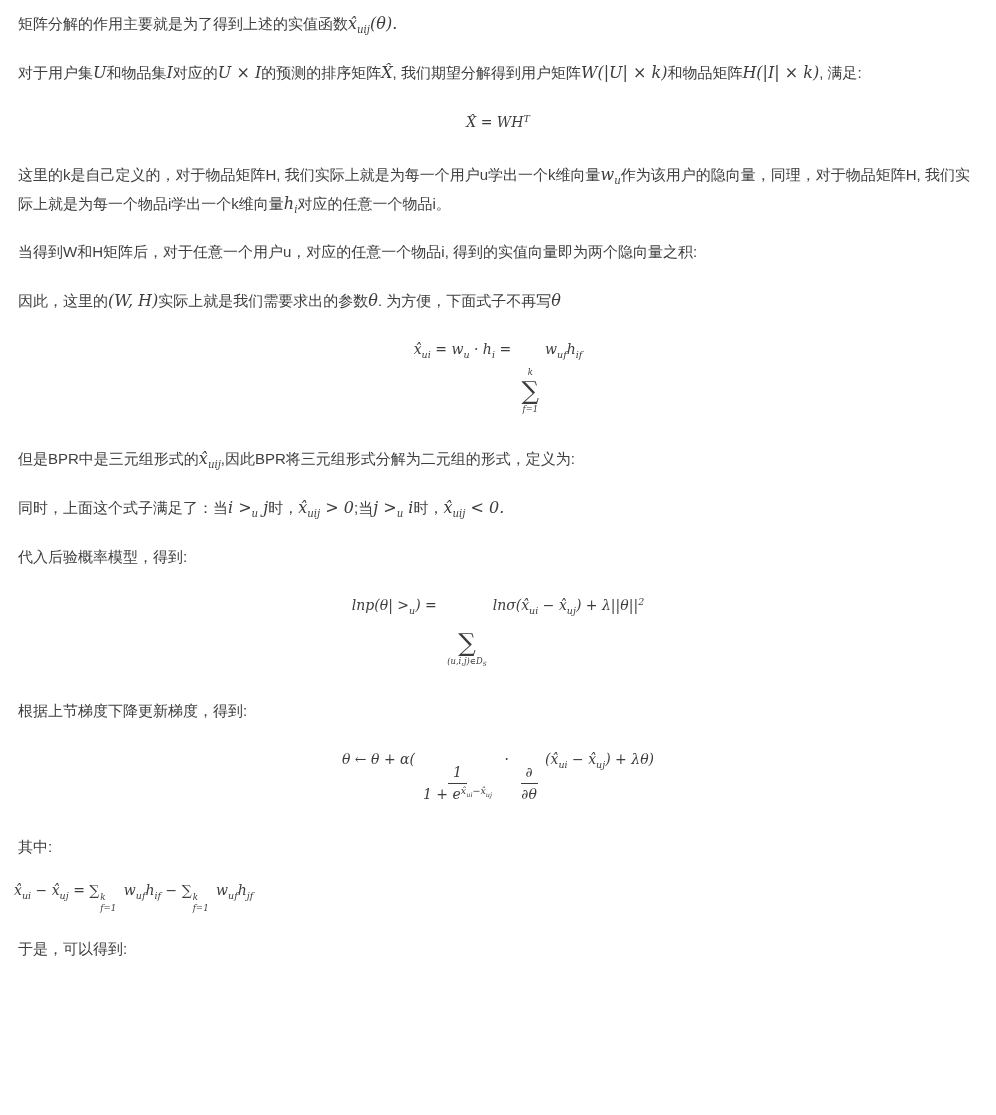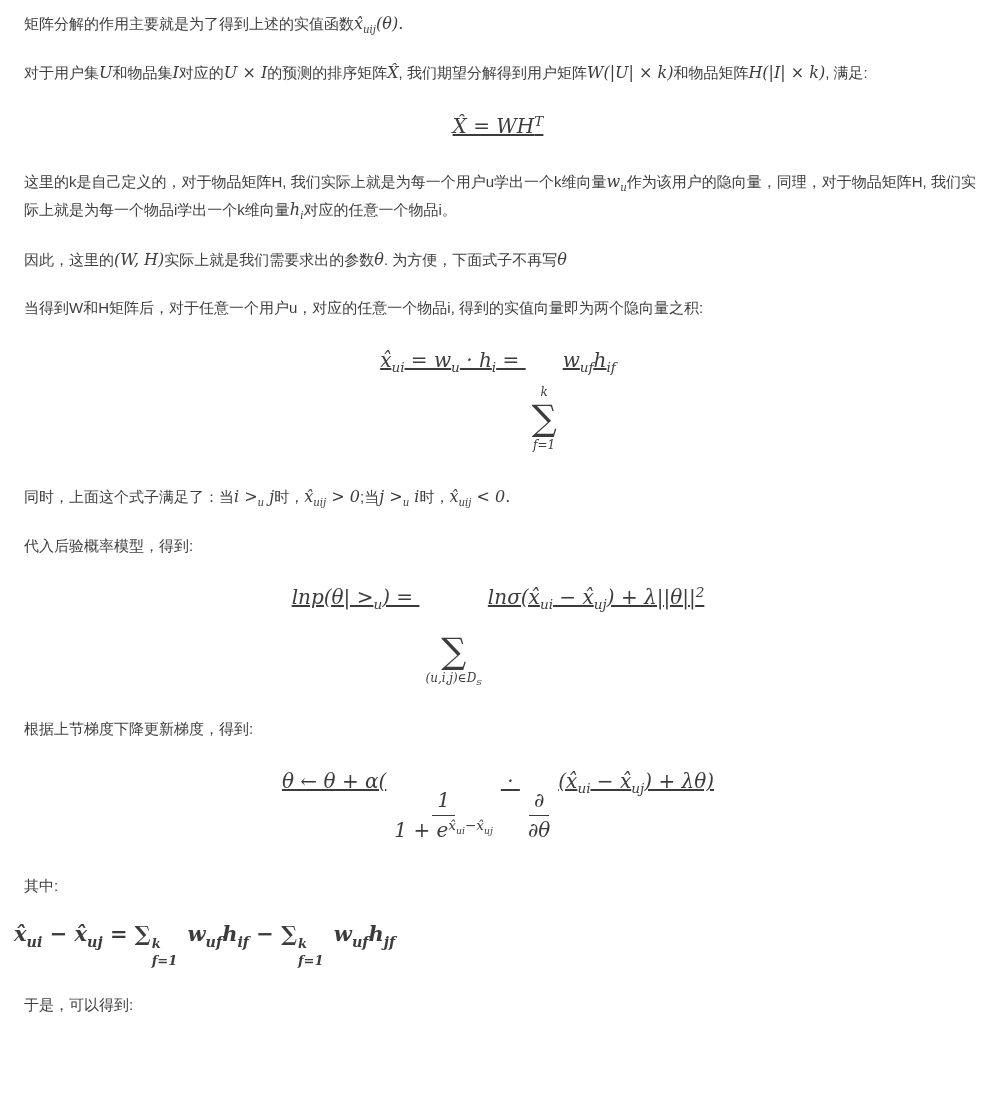--- a/index.html
+++ b/index.html
@@ -14,38 +14,36 @@
     padding: 10px 14px 20px 14px;
   }
   main { display: block; }
 
   
   .blk-p {
     font-family: "Liberation Sans", sans-serif;
     font-size: 15px;
     line-height: 1.78;
     color: #3e3e3e;
-    margin: 0 0 21px 10px;
+    margin: 0 0 21px 4px;
   }
 
   
   .blk-center {
     text-align: center;
-    font-size: 20px;
+    font-size: 14px;
     color: #3c3c3c;
     margin: 26px 0 30px 0;
-    text-decoration: underline;
   }
 
   
   .blk-left {
-    font-size: 21px;
+    font-size: 14px;
     color: #3c3c3c;
     margin: 6px 0 22px 0;
-    font-weight: bold;
   }
 
   
   .m {
     font-family: "DejaVu Serif", serif;
     font-style: italic;
     color: #3c3c3c;
   }
   .blk-p .m { font-size: 16px; }
 
@@ -107,27 +105,28 @@
   }
 </style>
 </head>
 <body>
 
 <main>
     <div class="blk-p"><span class="tx">矩阵分解的作用主要就是为了得到上述的实值函数</span><span class="m">x̂</span><sub class="scr">uij</sub><span class="m">(θ).</span></div>
     <div class="blk-p"><span class="tx">对于用户集</span><span class="m">U</span><span class="tx">和物品集</span><span class="m">I</span><span class="tx">对应的</span><span class="m">U × I</span><span class="tx">的预测的排序矩阵</span><span class="m">X̂</span><span class="tx">, 我们期望分解得到用户矩阵</span><span class="m">W(|U| × k)</span><span class="tx">和物品矩阵</span><span class="m">H(|I| × k)</span><span class="tx">, 满足:</span></div>
     <div class="blk-center"><span class="m">X̂ = WH</span><sup class="scr">T</sup></div>
     <div class="blk-p"><span class="tx">这里的k是自己定义的，对于物品矩阵H, 我们实际上就是为每一个用户u学出一个k维向量</span><span class="m">w</span><sub class="scr">u</sub><span class="tx">作为该用户的隐向量，同理，对于物品矩阵H, 我们实际上就是为每一个物品i学出一个k维向量</span><span class="m">h</span><sub class="scr">i</sub><span class="tx">对应的任意一个物品i。</span></div>
+    <div class="blk-p"><span class="tx">当得到W和H矩阵后，对于任意一个用户u，对应的任意一个物品i, 得到的实值向量即为两个隐向量之积:</span></div>
     <div class="blk-p"><span class="tx">因此，这里的</span><span class="m">(W, H)</span><span class="tx">实际上就是我们需要求出的参数</span><span class="m">θ</span><span class="tx">. 为方便，下面式子不再写</span><span class="m">θ</span></div>
-    <div class="blk-p"><span class="tx">当得到W和H矩阵后，对于任意一个用户u，对应的任意一个物品i, 得到的实值向量即为两个隐向量之积:</span></div>
     <div class="blk-center"><span class="m">x̂</span><sub class="scr">ui</sub><span class="m"> = w</span><sub class="scr">u</sub><span class="m"> · h</span><sub class="scr">i</sub><span class="m"> = </span><span class="bigop m">
         <span class="lim"><span class="m">k</span></span>
         <span class="op">∑</span>
         <span class="lim"><span class="m">f=1</span></span>
       </span><span class="m">w</span><sub class="scr">uf</sub><span class="m">h</span><sub class="scr">if</sub></div>
+    <div class="blk-p"><span class="tx">但是BPR中是三元组形式的</span><span class="m">x̂</span><sub class="scr">uij</sub><span class="tx">,因此BPR将三元组形式分解为二元组的形式，定义为:</span></div>
     <div class="blk-p"><span class="tx">同时，上面这个式子满足了：当</span><span class="m">i &gt;</span><sub class="scr">u</sub><span class="m"> j</span><span class="tx">时，</span><span class="m">x̂</span><sub class="scr">uij</sub><span class="m"> &gt; 0</span><span class="tx">;当</span><span class="m">j &gt;</span><sub class="scr">u</sub><span class="m"> i</span><span class="tx">时，</span><span class="m">x̂</span><sub class="scr">uij</sub><span class="m"> &lt; 0.</span></div>
     <div class="blk-p"><span class="tx">代入后验概率模型，得到:</span></div>
     <div class="blk-center"><span class="m">lnp(θ| &gt;</span><sub class="scr">u</sub><span class="m">) = </span><span class="bigop m">
         <span class="lim"></span>
         <span class="op">∑</span>
         <span class="lim"><span class="m">(u,i,j)∈D</span><sub class="scr">S</sub></span>
       </span><span class="m">lnσ(x̂</span><sub class="scr">ui</sub><span class="m"> − x̂</span><sub class="scr">uj</sub><span class="m">) + λ||θ||</span><sup class="scr">2</sup></div>
     <div class="blk-p"><span class="tx">根据上节梯度下降更新梯度，得到:</span></div>
     <div class="blk-center"><span class="m">θ ← θ + α(</span><span class="frac m">
         <span class="num"><span class="m">1</span></span>

